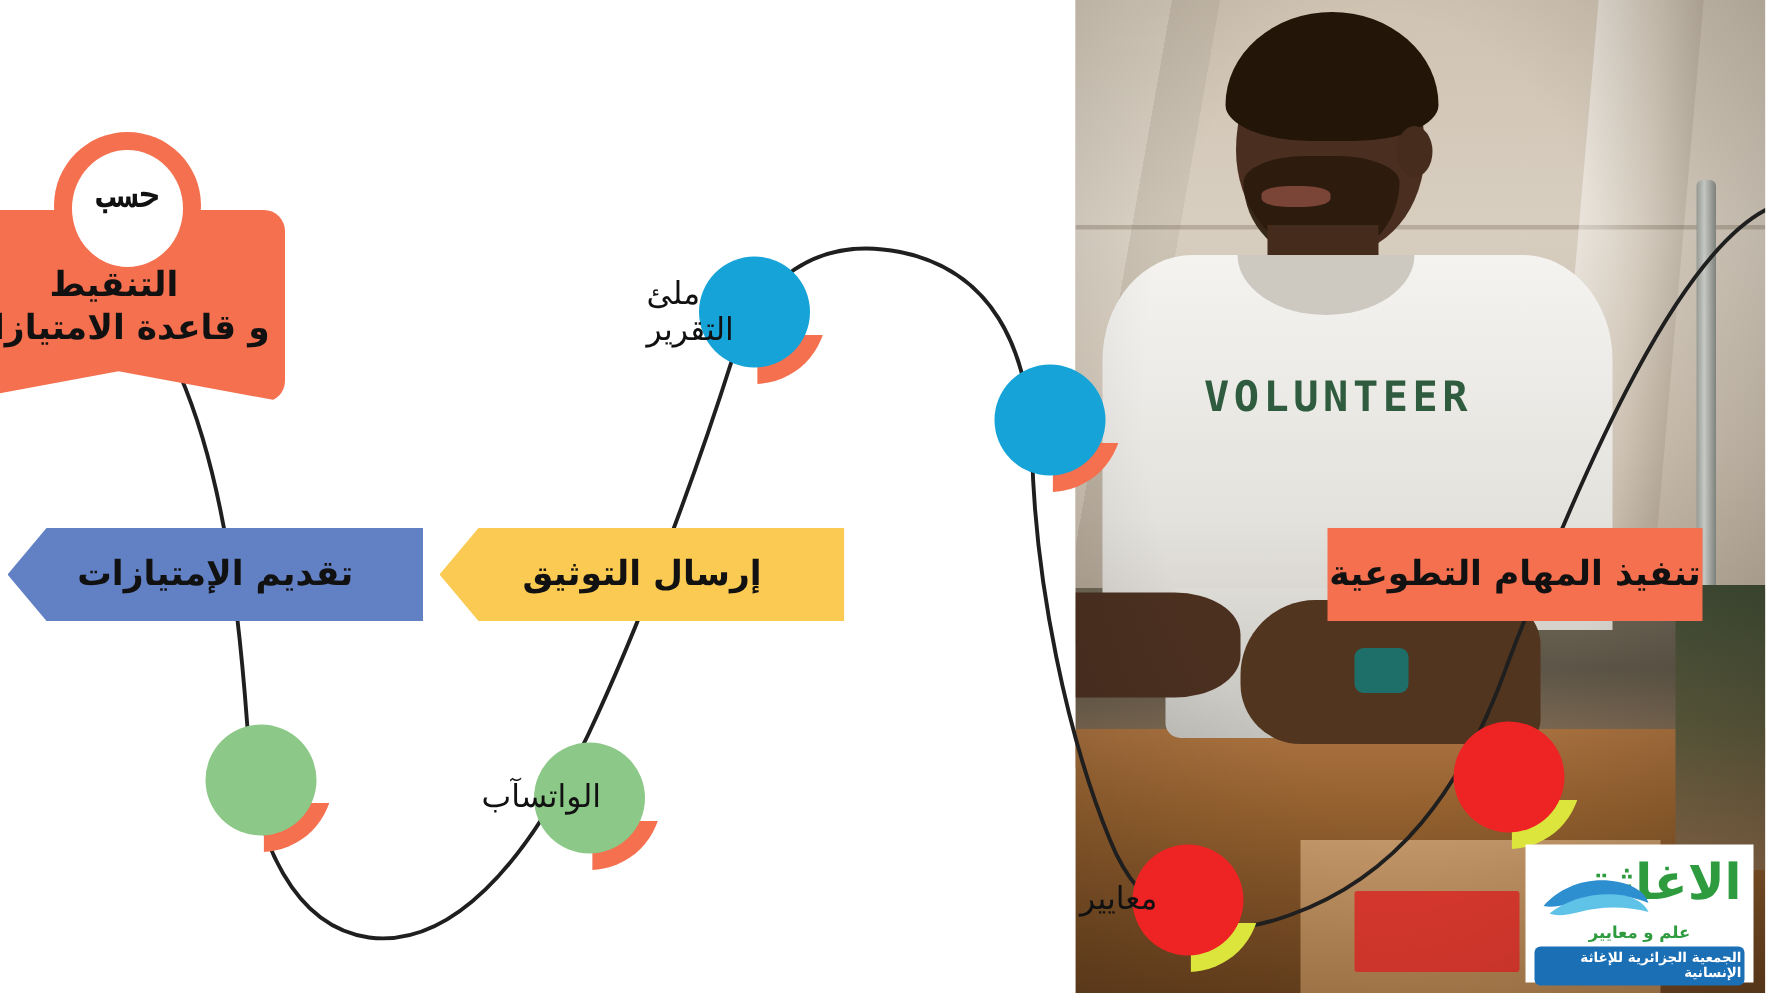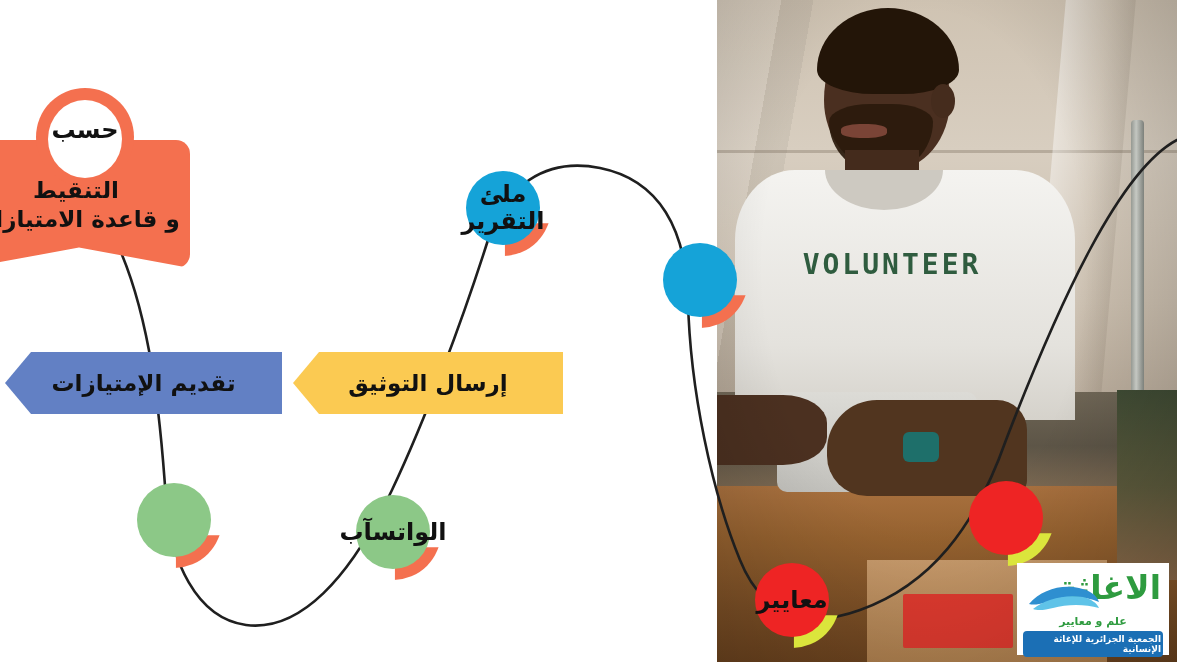--- a/index.html
+++ b/index.html
@@ -184,20 +184,21 @@
     left: 48px; top: 100px; width: 74px; height: 78px;
     border-radius: 50%;
     background: #ffffff;
   }
   #badge-top-word {
     position: absolute;
     left: 36px; top: 116px; width: 98px;
     text-align: center;
     font-size: 24px; font-weight: bold; color: #111;
     direction: rtl;
+    font-family: Liberation Mono, monospace;
   }
   #badge-top-lines {
     position: absolute;
     left: -40px; top: 176px; width: 232px;
     text-align: center;
     direction: rtl;
     color: #111; font-weight: bold;
     font-size: 23px; line-height: 1.28;
   }
 
@@ -210,24 +211,24 @@
   .ring-badge .dot {
     position: absolute;
     left: 11px; top: 11px; width: 74px; height: 74px;
     border-radius: 50%;
   }
   .ring-badge .lbl {
     position: absolute;
     left: -24px; top: 50%;
     width: 144px;
     transform: translateY(-50%);
-    text-align: center;
-    direction: rtl;
-    color: #111; font-weight: bold;
-    font-size: 24px; line-height: 1.12;
+    text-align: left;
+    direction: rtl;
+    color: #111; font-weight: normal;
+    font-size: 21px; line-height: 1.12;
     pointer-events: none;
   }
 
   
   #logo {
     position: absolute;
     left: 1017px; top: 563px; width: 152px; height: 92px;
     background: #ffffff;
     padding: 5px 6px;
   }
@@ -288,20 +289,21 @@
     <div class="ph ph-arm-l"></div>
     <div class="ph ph-arm-r"></div>
     <div class="ph ph-watch"></div>
     <div class="ph ph-vig"></div>
   </div>
 
   <svg id="curve" width="1177" height="662">
     <path id="curve-path" fill="none" stroke="#1f1f1f" stroke-width="2.6" stroke-linecap="round" d="M 1177 140 C 1120 170, 1060 300, 1006 440 C 975 528, 930 585, 860 610 C 800 632, 760 610, 740 560 C 712 492, 690 390, 688 300 C 686 230, 660 180, 600 168 C 545 157, 505 186, 488 240 C 462 322, 425 420, 392 490 C 350 578, 300 632, 246 625 C 196 618, 170 560, 166 500 C 160 410, 150 320, 120 250 C 108 222, 100 200, 96 186"></path>
   </svg>
 
+  <div class="arrow" id="arrow-red" style="background: rgb(244, 112, 79);">تنفيذ المهام التطوعية</div>
   <div class="arrow pointed" id="arrow-yellow" style="background: rgb(251, 202, 82);">إرسال التوثيق</div>
   <div class="arrow pointed" id="arrow-blue" style="background: rgb(98, 128, 196);">تقديم الإمتيازات</div>
 
   <div id="badge-top" style="background: rgb(244, 112, 79);"></div>
   <div id="badge-top-ring" style="background: rgb(244, 112, 79);"></div>
   <div id="badge-top-inner" style="background: rgb(255, 255, 255);"></div>
   <div id="badge-top-word">حسب</div>
   <div id="badge-top-lines">
     <div>التنقيط</div>
     <div>و قاعدة الامتيازات</div>

